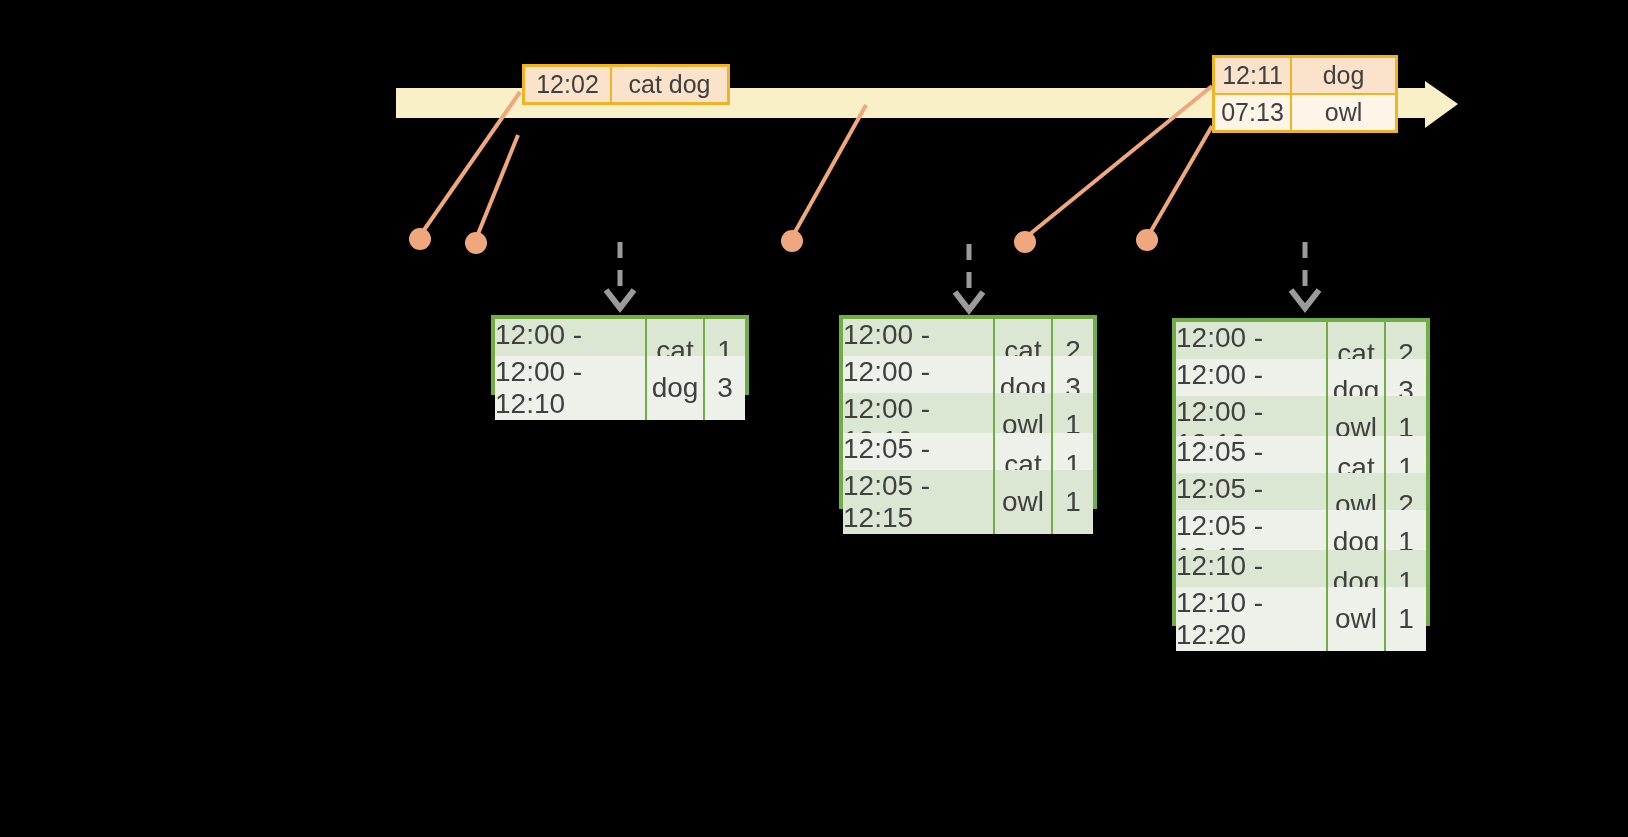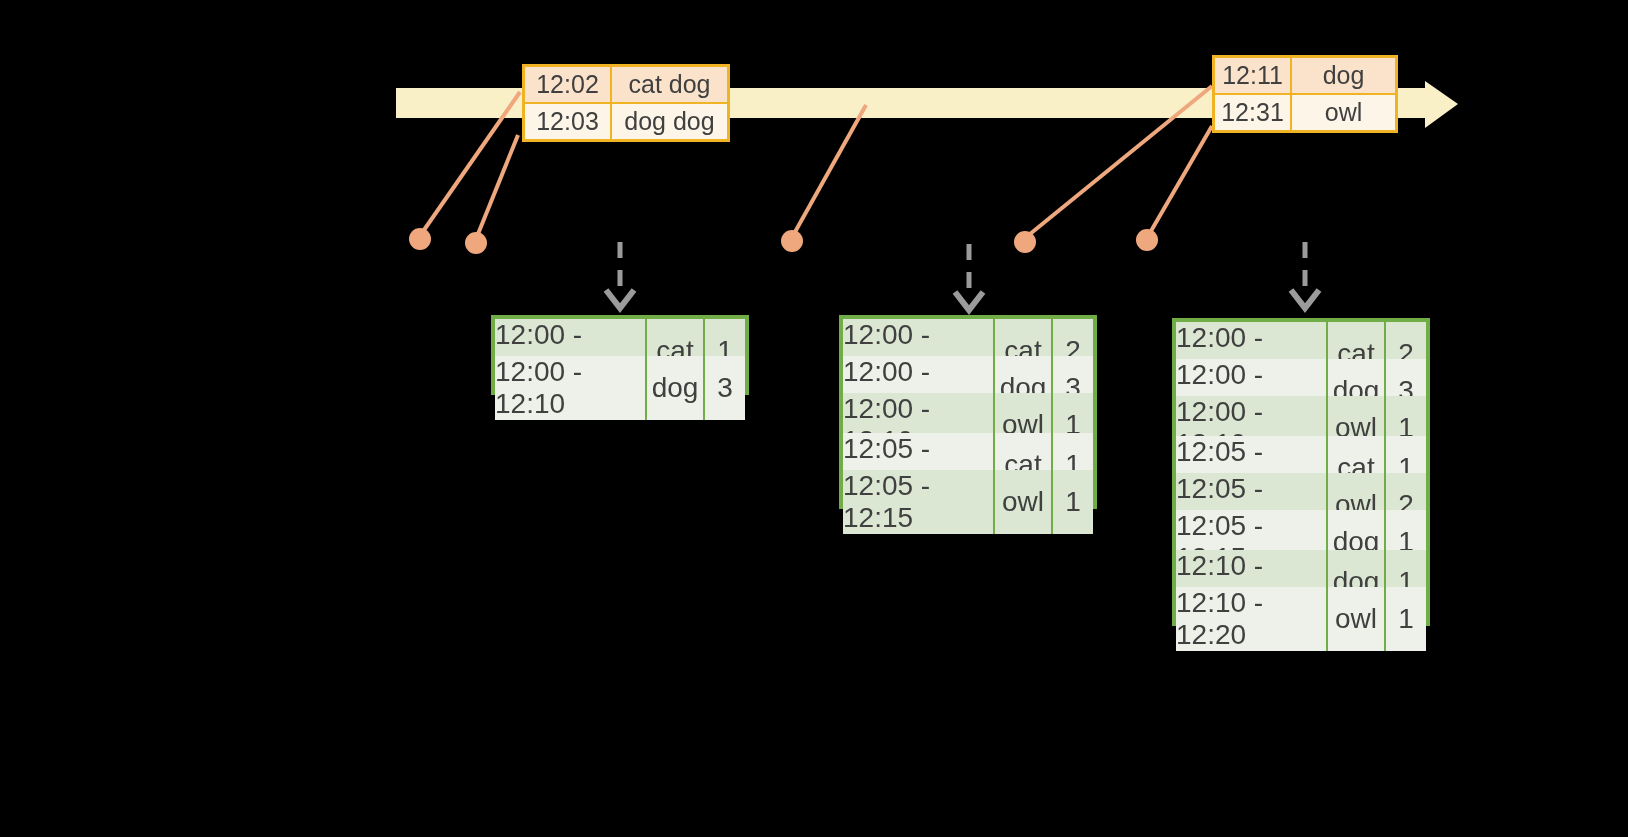--- a/index.html
+++ b/index.html
@@ -88,35 +88,31 @@
       <polyline class="trig-head" points="1291,290 1305,308 1319,290"></polyline>
     </g>
   </svg>
 
   <div class="event-table" style="left:522px; top:64px; --tc:85px; --wc:117px;">
 
   <div class="e-row">
       <div class="cell">12:02</div>
       <div class="cell">cat dog</div>
     </div>
-      <div class="e-row">
-      <div class="cell">12:03</div>
-      <div class="cell">dog dog</div>
-    </div>
     </div>
 
 
   <div class="event-table" style="left:1212px; top:55px; --tc:75px; --wc:105px;">
 
   <div class="e-row">
       <div class="cell">12:11</div>
       <div class="cell">dog</div>
     </div>
       <div class="e-row">
-      <div class="cell">12:31</div>
+      <div class="cell">07:13</div>
       <div class="cell">owl</div>
     </div>
     </div>
 
   <div class="result-table" style="left:491px; top:315px;">
 
   <div class="g-row">
       <div class="cell">12:00 - 12:10</div>
       <div class="cell">cat</div>
       <div class="cell">1</div>

